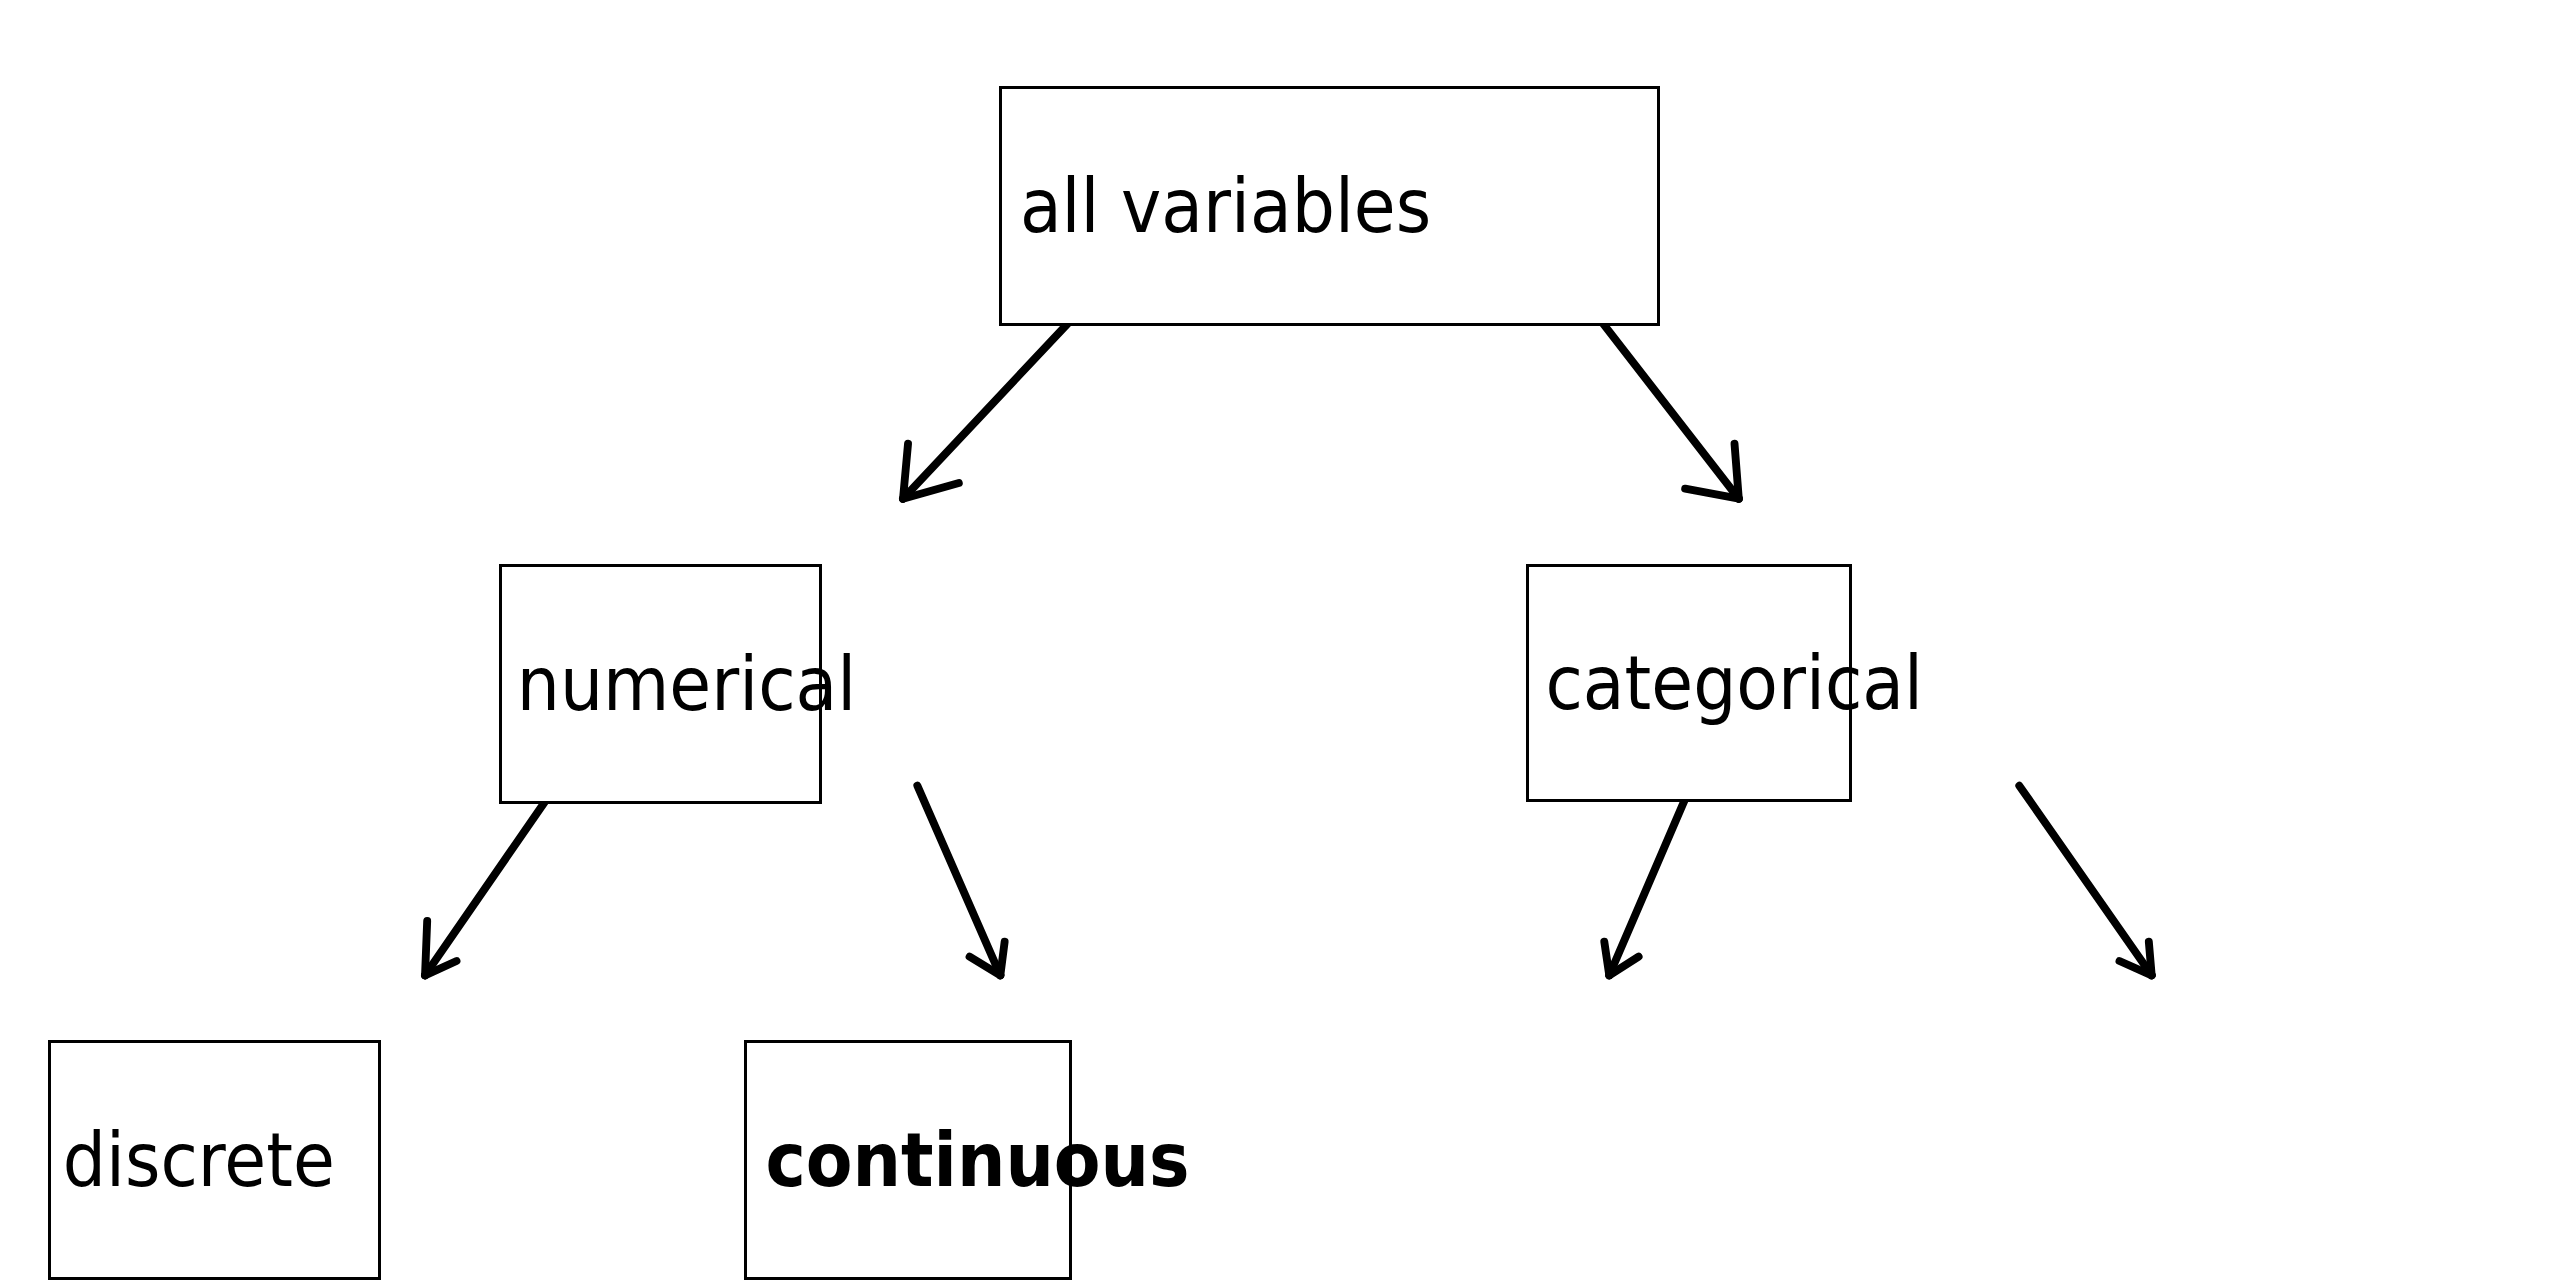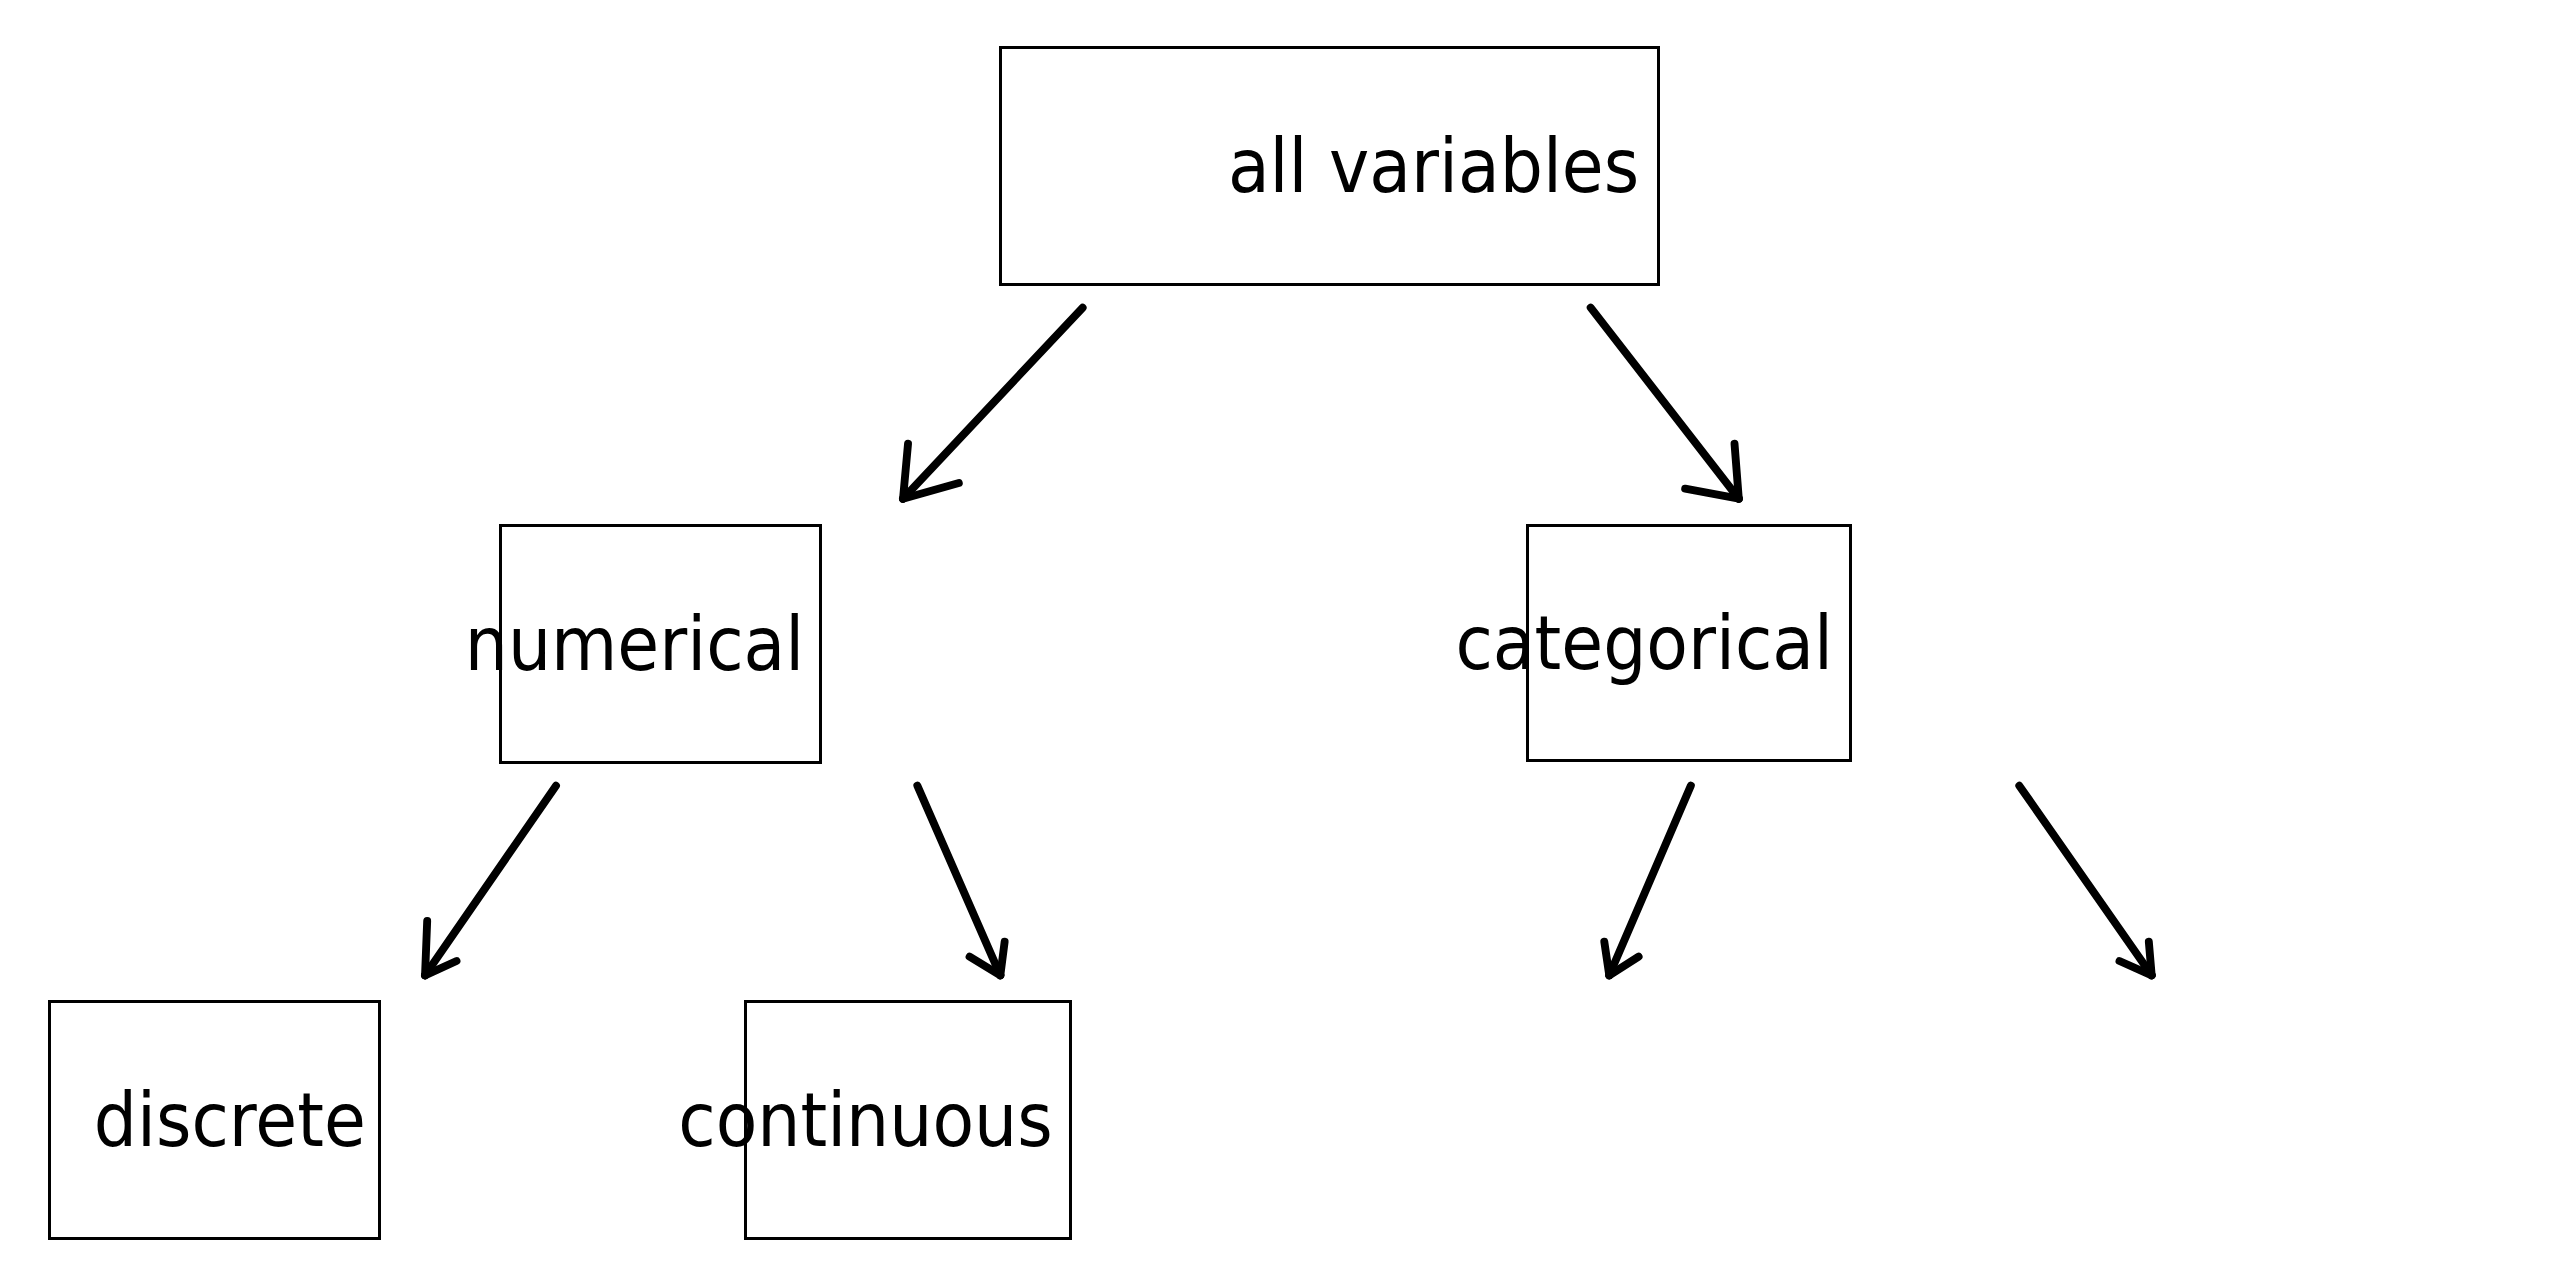--- a/index.html
+++ b/index.html
@@ -15,21 +15,22 @@
     overflow: hidden;
     font-family: "DejaVu Sans", "Liberation Sans", sans-serif;
   }
   .node {
     position: absolute;
     box-sizing: border-box;
     border: 3.6px solid #000000;
     background: #ffffff;
     display: flex;
     align-items: center;
-    justify-content: flex-end;
+    justify-content: flex-start;
+    margin-top: 40px;
   }
   .node-label {
     font-family: "DejaVu Sans", "Liberation Sans", sans-serif;
     font-size: 74px;
     line-height: 1;
     color: #000000;
     white-space: nowrap;
     letter-spacing: 0px;
     transform: scaleX(0.92);
     transform-origin: center center;
@@ -40,21 +41,21 @@
     top: 0;
     width: 2576px;
     height: 1288px;
     pointer-events: none;
   }
   
   #node-root      { left: 999px; top: 46px;   width: 661px; height: 240px; }
   #node-numerical { left: 499px;  top: 524px;  width: 323px; height: 240px; }
   #node-categorical{left: 1526px; top: 524px;  width: 326px; height: 238px; }
   #node-discrete  { left: 48px;   top: 1000px; width: 333px; height: 240px; }
-  #node-continuous{ left: 744px; top: 1000px; width: 328px; height: 240px; }
+  #node-continuous{ left: 744px; top: 1000px; width: 328px; height: 240px; font-weight: bold; }
   #node-ordinal   { left: 1383px; top: 1000px; width: 304px; height: 240px; }
   #node-nominal   { left: 1958px; top: 1000px; width: 304px; height: 240px; }
 </style>
 </head>
 <body>
 
 <div id="canvas">
 
   <svg id="edges" viewBox="0 0 3600 1800" width="2576" height="1288" xmlns="http://www.w3.org/2000/svg">
 

